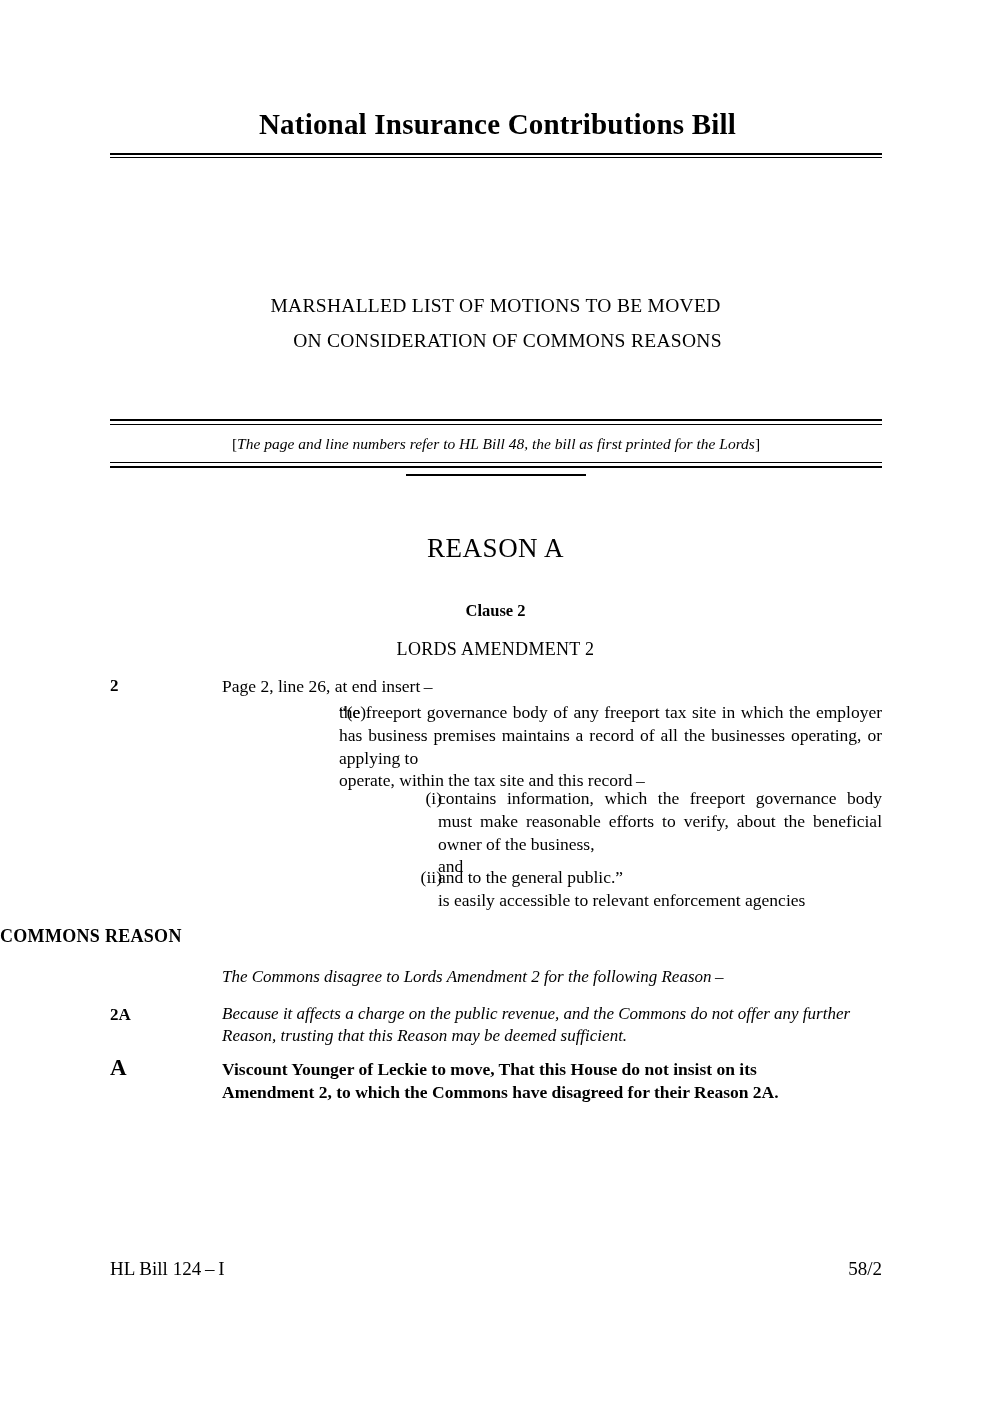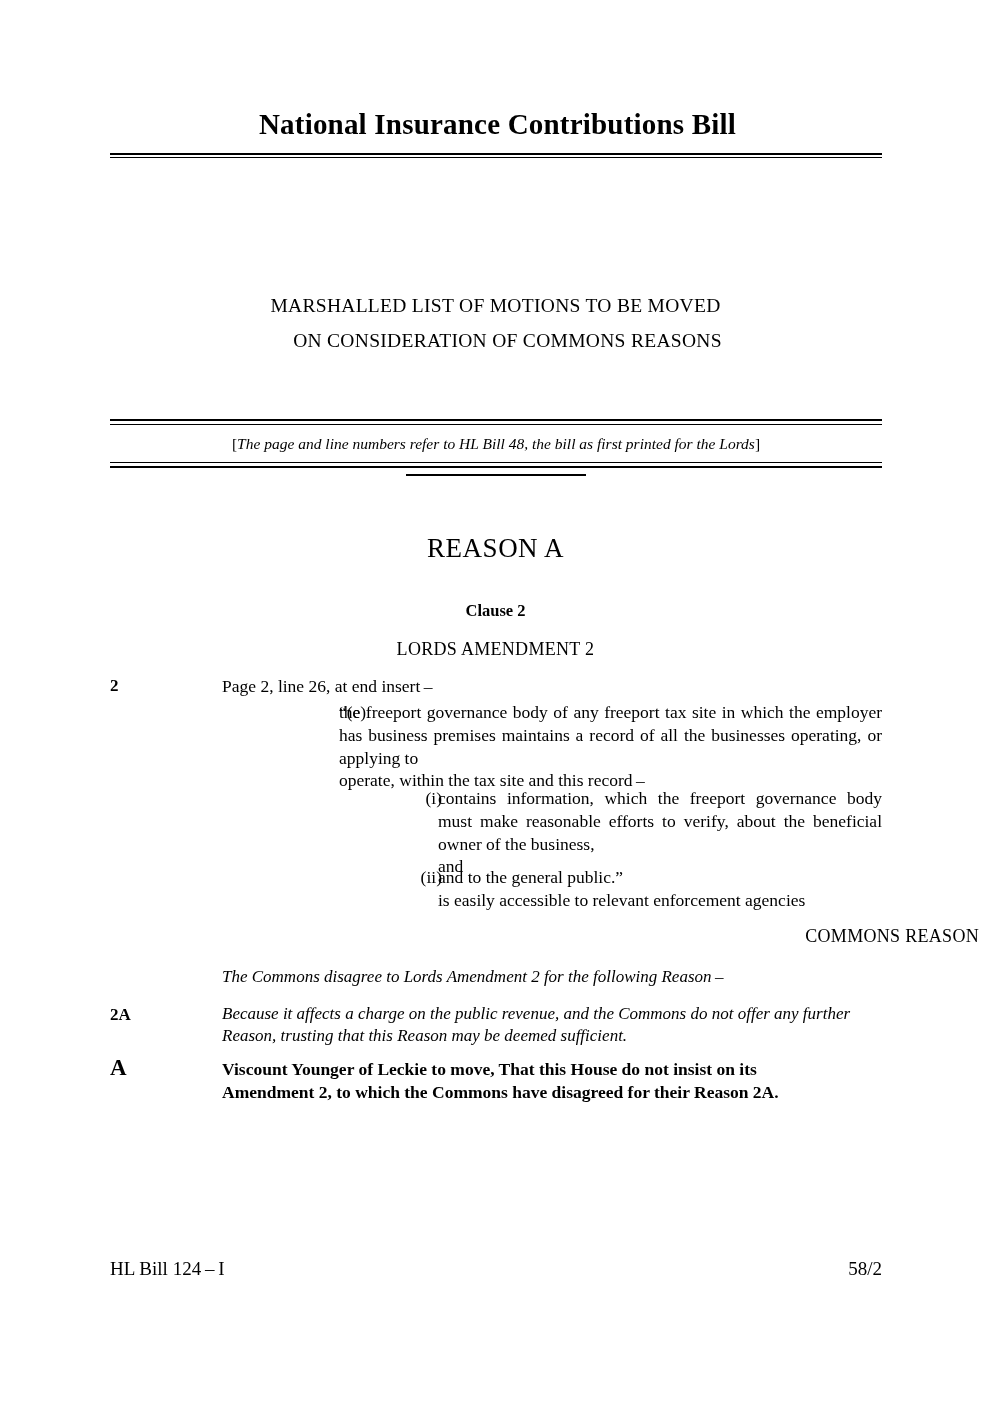--- a/index.html
+++ b/index.html
@@ -190,25 +190,26 @@
     display: block;
   }
   .sub-i  { top: 787px; }
   .sub-ii { top: 866px; }
   .sub-item .rtext.ragged { text-align: left; }
 
   
   .commons-heading {
     position: absolute;
     left: 0;
-    right: 12px;
+    right: 0;
     top: 926px;
-    text-align: right;
+    text-align: left;
     font-size: 18px;
     letter-spacing: 0.3px;
+    font-weight: bold;
   }
   .reason-intro {
     position: absolute;
     left: 222px;
     width: 660px;
     top: 967px;
     font-size: 17px;
     font-style: italic;
   }
   .reason-body {

